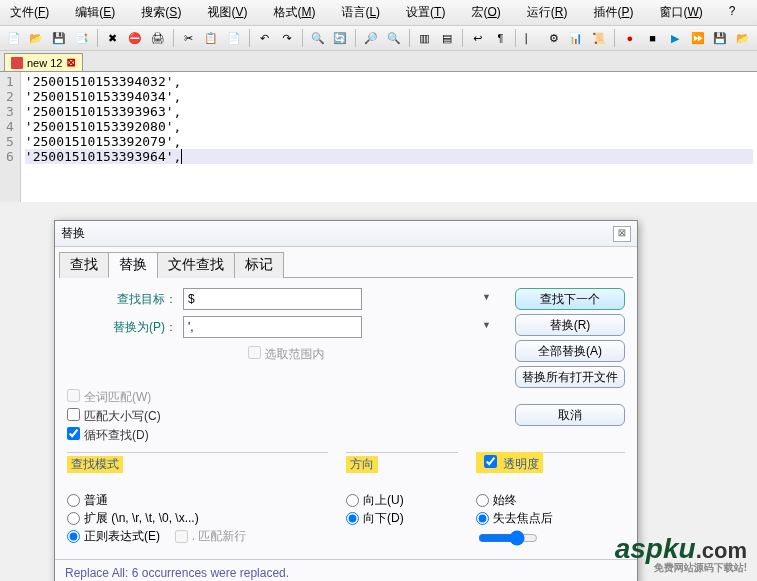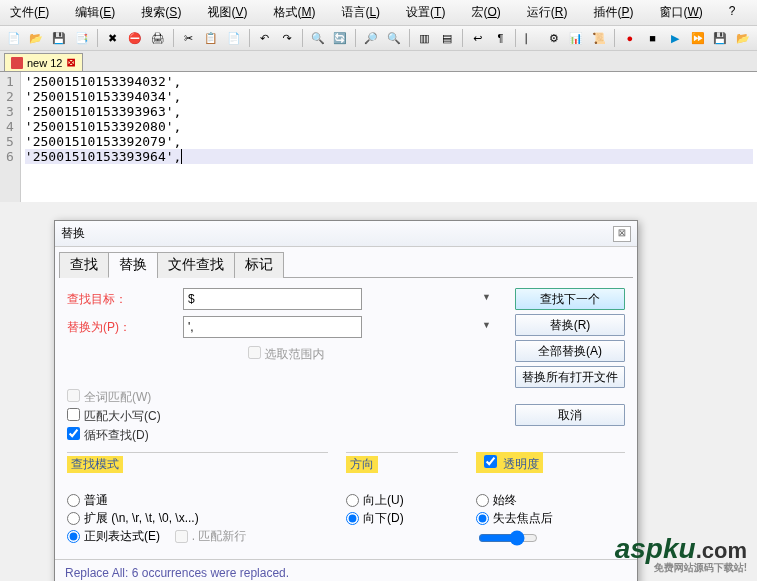--- a/index.html
+++ b/index.html
@@ -20,25 +20,25 @@
 .code .hl{background:#e8e8f8}
 .caret{border-left:1px solid #000}
 .dialog{position:absolute;left:54px;top:220px;width:582px;background:#fafafd;border:1px solid #888;box-shadow:2px 2px 8px rgba(0,0,0,0.3)}
 .dlg-title{background:linear-gradient(#fafbfe,#edf0f6);border-bottom:1px solid #ccc;padding:4px 6px;display:flex;justify-content:space-between;align-items:center;font-size:12px}
 .dlg-close{border:1px solid #aaa;width:16px;height:14px;text-align:center;font-size:10px;line-height:12px;background:#fff;color:#666}
 .dlg-tabs{display:flex;border-bottom:1px solid #aaa;margin:4px 4px 0 4px}
 .dlg-tab{padding:3px 10px;border:1px solid #aaa;border-bottom:none;margin-right:-1px;background:#eee;font-size:14px;position:relative;top:1px}
 .dlg-tab.active{background:#fafafd;border-bottom:1px solid #fafafd}
 .dlg-body{padding:10px 12px}
 .row{display:flex;align-items:center;margin-bottom:6px}
-.row label.fld{width:110px;margin-right:6px;color:#ef4444}
+.row label.fld{width:110px;text-align:right;margin-right:6px;color:#0f766e}
 .row input.combo{flex:1;height:20px;border:1px solid #999;padding:0 18px 0 4px;font-size:12px;background:#fff}
 .row .dd{position:relative;flex:1;margin-right:10px}
 .row .dd:after{content:"▼";position:absolute;right:4px;top:4px;font-size:9px;color:#555;pointer-events:none}
-.btn{width:110px;height:22px;border:1px solid #8a9db8;background:linear-gradient(#fdfdfe,#e6eef8);border-radius:1px;font-size:12px;cursor:pointer;margin-bottom:4px}
+.btn{width:110px;height:22px;border:1px solid #8a9db8;background:linear-gradient(#fdfdfe,#e6eef8);border-radius:6px;font-size:12px;cursor:pointer;margin-bottom:4px}
 .btn.primary{border-color:#4a8;background:linear-gradient(#eaf8ff,#c8e8ff)}
 .btncol{display:flex;flex-direction:column;align-items:flex-end;width:120px}
 .form-main{display:flex}
 .form-left{flex:1}
 .chk{display:flex;align-items:flex-start;gap:4px;margin:2px 0;font-size:12px;color:#333}
 .chk input{margin:0}
 .chk.dis{color:#999}
 .groups{display:flex;gap:18px;margin-top:6px}
 .grp{border-top:1px solid #ccc;padding-top:4px;flex:1}
 .grp-t{color:#3a5a9a;font-size:12px;margin-bottom:18px;margin-top:-12px;background:#fde047;display:inline-block;padding:0 4px}

